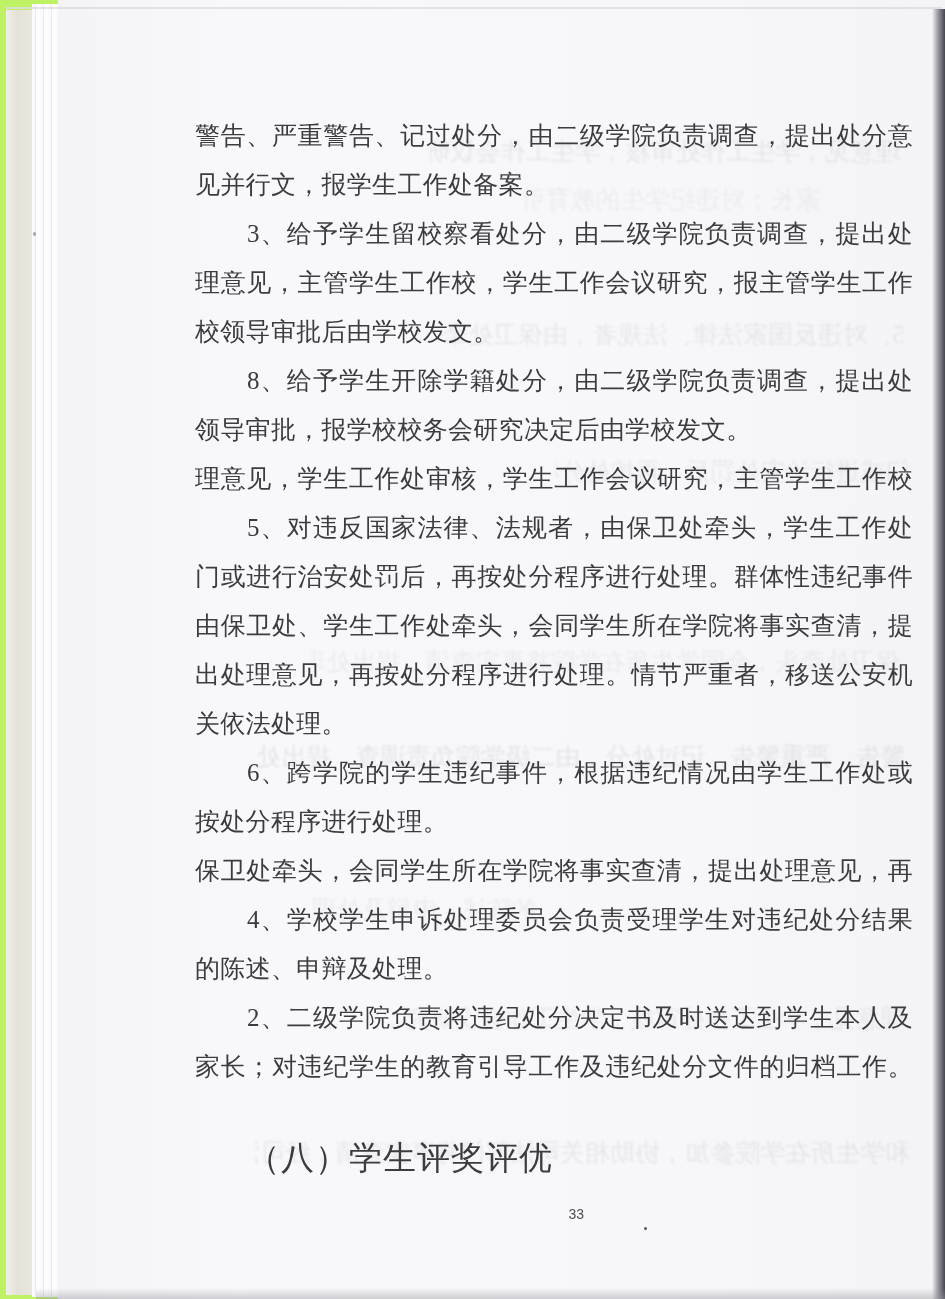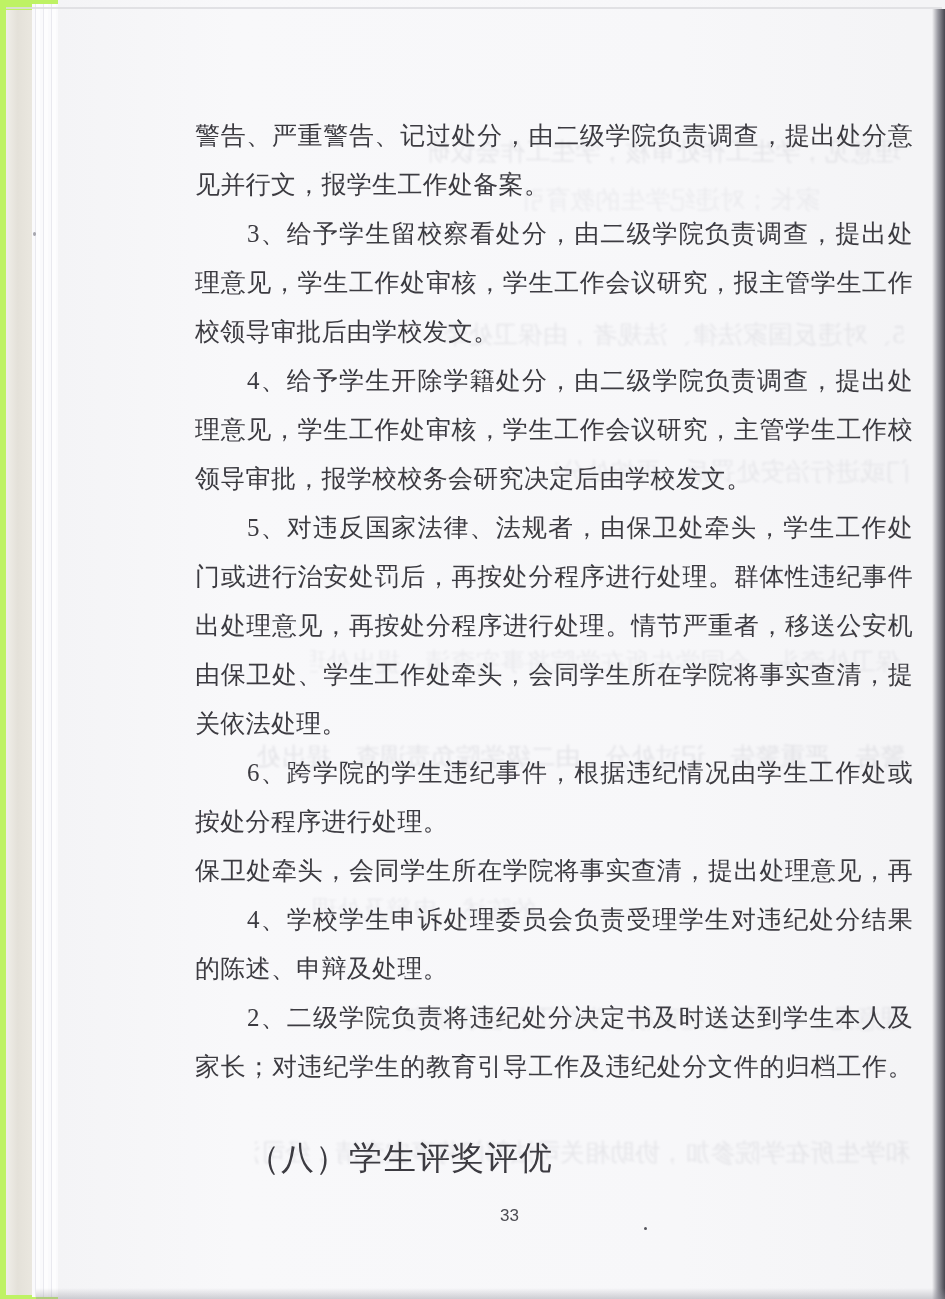--- a/index.html
+++ b/index.html
@@ -75,22 +75,22 @@
     left: 195px; top: 1134px; width: 718px;
     height: 49px; line-height: 49px;
     font-size: 33px;
     color: #3c3b41;
     text-indent: 52px;
     letter-spacing: 1px;
   }
   .page-number {
     position: absolute;
     left: 500px; top: 1206px; width: 84px;
-    text-align: left;
-    font-size: 17px;
+    text-align: right;
+    font-size: 14px;
     color: #4b4b52;
     font-family: "Liberation Sans", "DejaVu Sans", sans-serif;
   }
   .pn-dot {
     position: absolute;
     left: 644px; top: 1227px;
     width: 3px; height: 3px;
     border-radius: 50%;
     background: #55555c;
   }
@@ -130,29 +130,29 @@
   <div class="ghost" style="top:645px; left:310px; width:590px; opacity:0.08;">保卫处牵头，会同学生所在学院将事实查清，提出处理意见，再</div>
   <div class="ghost" style="top:740px; left:255px; width:650px; opacity:0.12;">警告、严重警告、记过处分，由二级学院负责调查，提出处分意</div>
   <div class="ghost" style="top:893px; left:196px; width:340px; opacity:0.08;">的陈述、申辩及处理。</div>
   <div class="ghost" style="top:1002px; left:385px; width:520px; opacity:0.09;">理意见，学生工作处审核，学生工作会议研究，主管学生工作校</div>
   <div class="ghost" style="top:1136px; left:255px; width:655px; opacity:0.11;">和学生所在学院参加，协助相关司法部门将事实查清，经司法部</div>
 
   <div class="text-block">
       <div class="line fill">警告、严重警告、记过处分，由二级学院负责调查，提出处分意</div>
       <div class="line">见并行文，报学生工作处备案。</div>
       <div class="line indent fill">3、给予学生留校察看处分，由二级学院负责调查，提出处</div>
-      <div class="line fill">理意见，学生工作处审核，学生工作会议研究，报主管学生工作</div>
+      <div class="line fill">理意见，主管学生工作校，学生工作会议研究，报主管学生工作</div>
       <div class="line">校领导审批后由学校发文。</div>
-      <div class="line indent fill">4、给予学生开除学籍处分，由二级学院负责调查，提出处</div>
+      <div class="line indent fill">8、给予学生开除学籍处分，由二级学院负责调查，提出处</div>
+      <div class="line">领导审批，报学校校务会研究决定后由学校发文。</div>
       <div class="line fill">理意见，学生工作处审核，学生工作会议研究，主管学生工作校</div>
-      <div class="line">领导审批，报学校校务会研究决定后由学校发文。</div>
       <div class="line indent fill">5、对违反国家法律、法规者，由保卫处牵头，学生工作处</div>
       <div class="line fill">门或进行治安处罚后，再按处分程序进行处理。群体性违纪事件</div>
+      <div class="line fill">由保卫处、学生工作处牵头，会同学生所在学院将事实查清，提</div>
       <div class="line fill">出处理意见，再按处分程序进行处理。情节严重者，移送公安机</div>
-      <div class="line fill">由保卫处、学生工作处牵头，会同学生所在学院将事实查清，提</div>
       <div class="line">关依法处理。</div>
       <div class="line indent fill">6、跨学院的学生违纪事件，根据违纪情况由学生工作处或</div>
       <div class="line">按处分程序进行处理。</div>
       <div class="line fill">保卫处牵头，会同学生所在学院将事实查清，提出处理意见，再</div>
       <div class="line indent fill">4、学校学生申诉处理委员会负责受理学生对违纪处分结果</div>
       <div class="line">的陈述、申辩及处理。</div>
       <div class="line indent fill">2、二级学院负责将违纪处分决定书及时送达到学生本人及</div>
       <div class="line fill">家长；对违纪学生的教育引导工作及违纪处分文件的归档工作。</div>
     </div>
 

